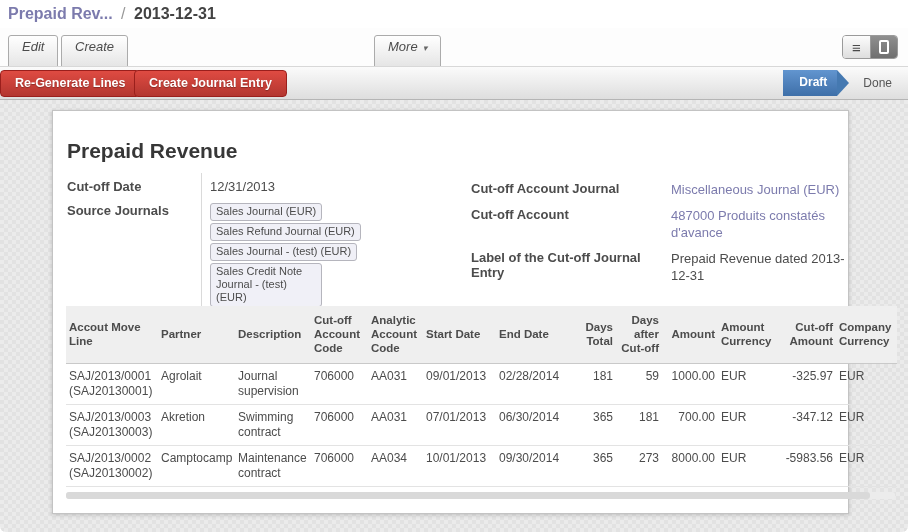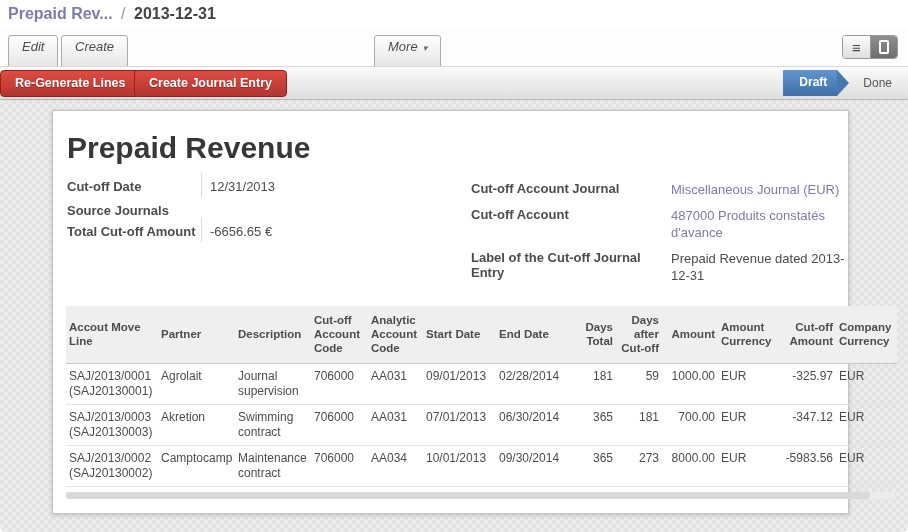--- a/index.html
+++ b/index.html
@@ -47,21 +47,21 @@
 
   
   #content { position:absolute; left:0; top:100px; width:908px; height:432px;
              background-color:#ebebeb;
              background-image:
                linear-gradient(45deg,#e2e2e2 25%,transparent 25%,transparent 75%,#e2e2e2 75%),
                linear-gradient(45deg,#e2e2e2 25%,transparent 25%,transparent 75%,#e2e2e2 75%);
              background-size:8px 8px; background-position:0 0,4px 4px; }
   #sheet { position:absolute; left:52px; top:10px; width:797px; height:404px; background:#fff;
            border:1px solid #c3c3c3; box-shadow:0 1px 4px rgba(0,0,0,.18); }
-  #sheet h1 { position:absolute; left:14px; top:20px; font-size:30px; color:#373737; font-weight:bold;text-align:right; }
+  #sheet h1 { position:absolute; left:14px; top:28px; font-size:21px; color:#373737; font-weight:bold;text-align:right; }
 
   .group-left { position:absolute; left:14px; top:62px; width:402px; }
   .group-right { position:absolute; left:418px; top:64px; width:380px; }
   .frow { display:flex; }
   .frow label { flex:0 0 134px; font-size:13px; font-weight:bold; color:#4c4c4c; padding-top:6px; }
   .group-left .fval { flex:1; border-left:1px solid #dadada; padding:6px 4px 3px 8px; font-size:13px; color:#4c4c4c; }
   .group-right .frow { margin-bottom:3px; }
   .group-right label { flex:0 0 200px; }
   .group-right .fval { flex:1; padding-top:6px; font-size:13px; color:#4c4c4c; line-height:17px; }
   .fval.link { color:#7c7bad; cursor:pointer; }
@@ -119,20 +119,21 @@
     <div id="sheet">
       <h1>Prepaid Revenue</h1>
 
       <div class="group-left">
         <div class="frow">
           <label>Cut-off Date</label>
           <div class="fval">12/31/2013</div>
         </div>
         <div class="frow">
           <label>Source Journals</label>
+          <div class="fval tags-wrap"><span class="tag">Sales Journal (EUR)</span><span class="tag">Sales Refund Journal (EUR)</span><span class="tag">Sales Journal - (test) (EUR)</span><span class="tag">Sales Credit Note Journal - (test) (EUR)</span></div>
         </div>
         <div class="frow">
           <label>Total Cut-off Amount</label>
           <div class="fval">-6656.65 €</div>
         </div>
       </div>
 
       <div class="group-right">
         <div class="frow">
           <label>Cut-off Account Journal</label>

